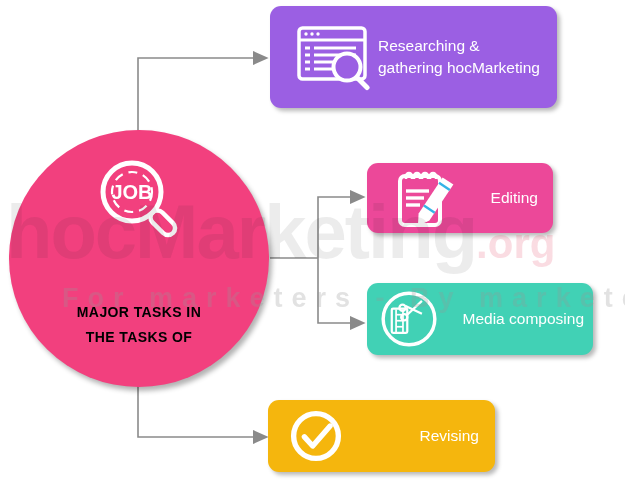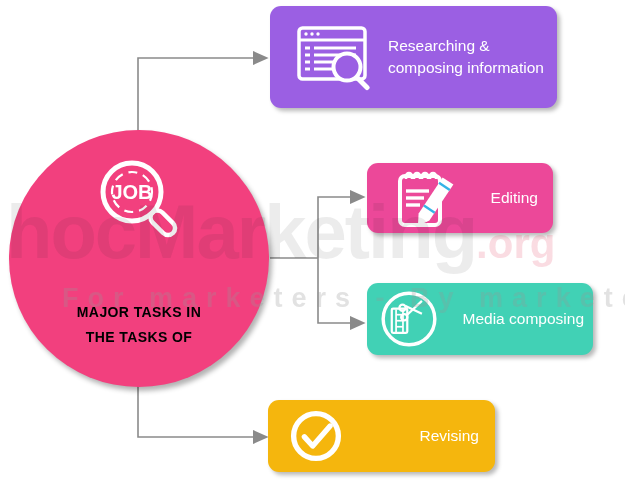--- a/index.html
+++ b/index.html
@@ -41,21 +41,21 @@
   .task-box{
     position:absolute;z-index:2;
     border-radius:11px;
     box-shadow:3px 3px 4px rgba(0,0,0,0.28);
     display:flex;align-items:center;
     color:#fff;font-size:15.5px;
   }
   .task-box .label{line-height:22px;}
   .box-research{left:270px;top:6px;width:287px;height:102px;background:var(--purple);}
   .box-research .icon-wrap{margin-left:26px;}
-  .box-research .label{margin-left:16px;text-align:left;}
+  .box-research .label{margin-left:6px;text-align:left;}
   .box-editing{left:367px;top:163px;width:186px;height:70px;background:var(--blue);}
   .box-editing .icon-wrap{margin-left:27px;}
   .box-editing .label{flex:1;text-align:right;padding-right:15px;}
   .box-media{left:367px;top:283px;width:226px;height:72px;background:var(--teal);}
   .box-media .icon-wrap{margin-left:11px;}
   .box-media .label{flex:1;text-align:right;padding-right:9px;}
   .box-revising{left:268px;top:400px;width:227px;height:72px;background:var(--yellow);}
   .box-revising .icon-wrap{margin-left:19px;}
   .box-revising .label{flex:1;text-align:right;padding-right:16px;}
   .icon-wrap{display:flex;align-items:center;justify-content:center;}
@@ -135,21 +135,21 @@
             <line x1="18" y1="39" x2="52" y2="39"></line>
           <line x1="9" y1="46" x2="14" y2="46"></line>
             <line x1="18" y1="46" x2="40" y2="46"></line>
         </g>
         <circle cx="51" cy="44" r="13.5" stroke-width="4" style="fill:var(--purple)"></circle>
         <line x1="61" y1="54.5" x2="71" y2="64.5" stroke-width="5" stroke-linecap="round"></line>
       </svg>
     </span>
     <div class="label">
       <div>Researching &amp;</div>
-      <div>composing information</div>
+      <div>gathering hocMarketing</div>
     </div>
   </div>
 
   <div class="task-box box-editing" style="background-color: #ec4899;">
     <span class="icon-wrap">
       <svg width="62" height="66" viewBox="0 0 62 66" fill="none" stroke="#fff">
         <rect x="6" y="11" width="40" height="49" rx="5" stroke-width="4"></rect>
         <g stroke-width="2.6">
           <path d="M12,14 v-3 a3,3 0 0 1 6,0 v3"></path>
           <path d="M20,14 v-3 a3,3 0 0 1 6,0 v3"></path>

